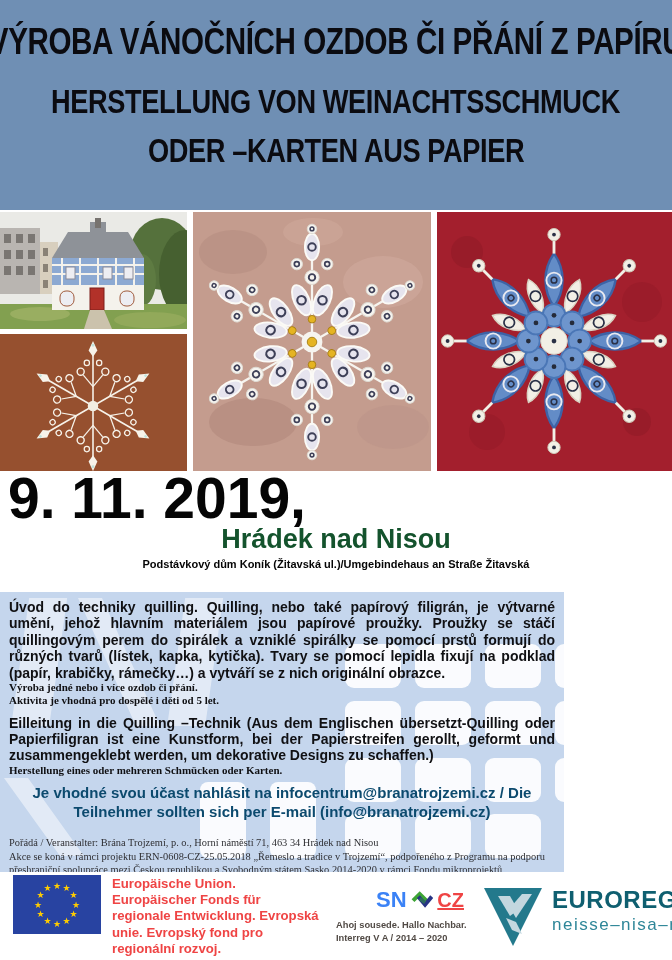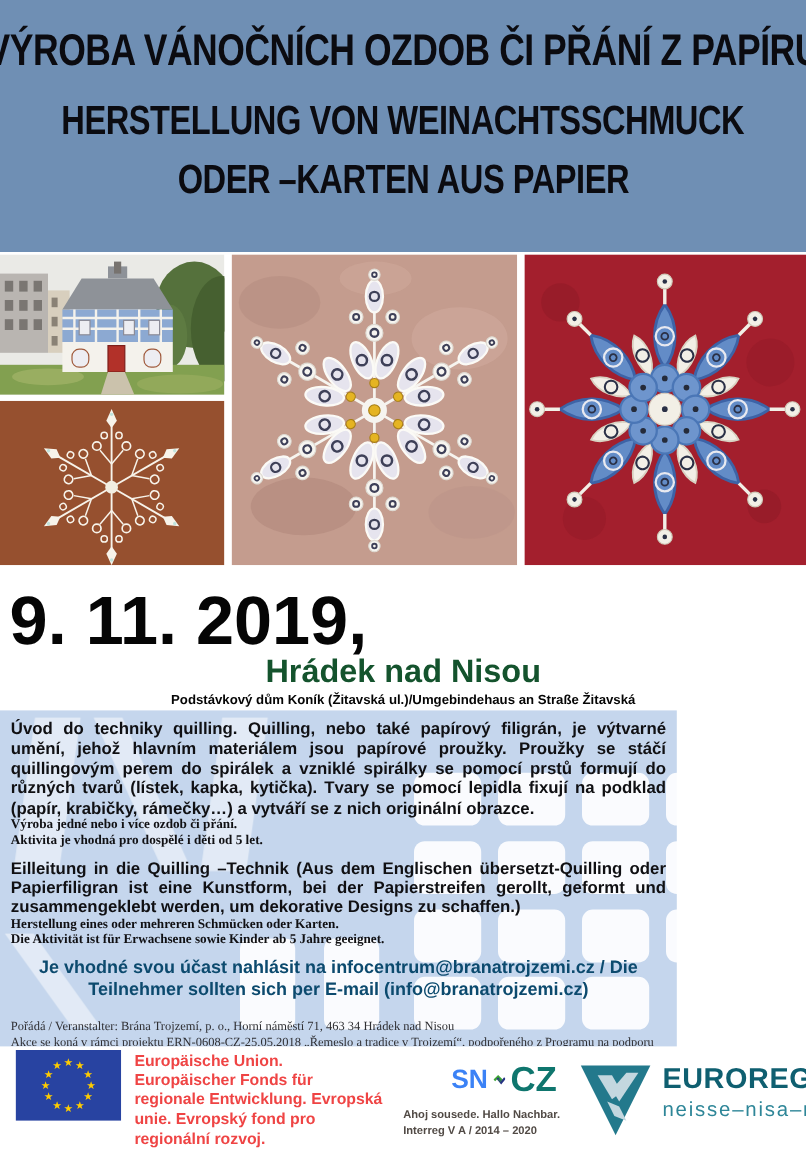--- a/index.html
+++ b/index.html
@@ -15,21 +15,21 @@
               transform:scaleX(.8);transform-origin:center;white-space:nowrap;margin-top:20px;line-height:1.1;}
   .banner .l3{font-size:34px;font-weight:800;color:#0B0B10;letter-spacing:-.5px;
               transform:scaleX(.8);transform-origin:center;white-space:nowrap;margin-top:12px;line-height:1.1;}
 
   
   .photos{display:flex;gap:6px;margin-top:2px;height:259px;}
   .photo-col{display:flex;flex-direction:column;gap:5px;}
   .photos svg{display:block;}
 
   
-  .date-section{height:121px;background:#fff;box-sizing:border-box;padding-top:20px;}
+  .date-section{height:121px;background:#fff;box-sizing:border-box;padding-top:0;}
   .date-row{display:flex;align-items:flex-start;padding:0 4px 0 8px;}
   .big-date{font-size:57px;font-weight:800;color:#050505;line-height:.95;letter-spacing:0;white-space:nowrap;}
   .groups{margin-left:auto;margin-right:4px;margin-top:9px;font-size:19px;font-weight:700;
           color:#050505;line-height:1.5;white-space:nowrap;}
   .city{text-align:center;font-size:27px;font-weight:800;color:#14532d;margin-top:0px;line-height:1.1;}
   .venue{text-align:center;font-size:11px;font-weight:700;color:#050505;margin-top:3px;}
 
   
   .panel{position:relative;width:564px;height:280px;background:#C5D6ED;overflow:hidden;}
   .panel .wm{position:absolute;left:0;top:0;}
@@ -42,21 +42,21 @@
         margin-top:7px;text-align:left;}
   .fine .f1{display:block;}
 
   
   .logos{height:88px;background:#fff;display:flex;align-items:center;padding:0 6px;box-sizing:border-box;}
   .eu-block{display:flex;align-items:flex-start;margin-left:7px;}
   .eu-text{width:208px;font-size:13.2px;font-weight:700;color:#ef4444;line-height:1.22;margin-left:11px;margin-top:1px;}
   .sncz-block{margin-left:16px;width:128px;}
   .sncz-top{display:flex;align-items:center;gap:4px;}
   .sncz-top .sn{color:#3b82f6;font-weight:800;font-size:22px;margin-left:40px;}
-  .sncz-top .cz{color:#0f766e;font-weight:800;font-size:29px;}
+  .sncz-top .cz{color:#ef4444;font-weight:800;font-size:20px;text-decoration:underline;}
   .sncz-sub{font-size:9.3px;font-weight:700;color:#514A45;line-height:1.35;margin-top:6px;white-space:nowrap;}
   .euro-block{display:flex;align-items:flex-start;margin-left:18px;}
   .euro-text{margin-left:8px;margin-top:4px;}
   .euro-title{font-size:24px;font-weight:800;color:#0F5F70;letter-spacing:.5px;line-height:1;}
   .euro-sub{font-size:17px;font-weight:400;color:#2E8698;letter-spacing:1.5px;margin-top:3px;}
 </style>
 </head>
 <body>
 
 <div class="poster">
@@ -277,21 +277,20 @@
         <polygon points="616,4 656,4 700,130 660,130"></polygon>
         <polygon points="598,192 624,192 648,238 670,192 698,192 662,268 636,268"></polygon>
       </g>
     </svg>
     <div class="content">
       <p class="para">Úvod do techniky quilling. Quilling, nebo také papírový filigrán, je výtvarné umění, jehož hlavním materiálem jsou papírové proužky. Proužky se stáčí quillingovým perem do spirálek a vzniklé spirálky se pomocí prstů formují do různých tvarů (lístek, kapka, kytička). Tvary se pomocí lepidla fixují na podklad (papír, krabičky, rámečky…) a vytváří se z nich originální obrazce.</p>
       <p class="pline">Výroba jedné nebo i více ozdob či přání.</p>
       <p class="pline">Aktivita je vhodná pro dospělé i děti od 5 let.</p>
       <p class="para de-gap">Eilleitung in die Quilling –Technik (Aus dem Englischen übersetzt-Quilling oder Papierfiligran ist eine Kunstform, bei der Papierstreifen gerollt, geformt und zusammengeklebt werden, um dekorative Designs zu schaffen.)</p>
       <p class="pline">Herstellung eines oder mehreren Schmücken oder Karten.</p>
-      <p class="pline">Die Aktivität ist für Erwachsene sowie Kinder ab 5 Jahre geeignet.</p>
       <p class="contact">Je vhodné svou účast nahlásit na infocentrum@branatrojzemi.cz / Die Teilnehmer sollten sich per E-mail (info@branatrojzemi.cz)</p>
       <p class="fine"><span class="f1">Pořádá / Veranstalter: Brána Trojzemí, p. o., Horní náměstí 71, 463 34 Hrádek nad Nisou</span><span>Akce se koná v rámci projektu ERN-0608-CZ-25.05.2018 „Řemeslo a tradice v Trojzemí“, podpořeného z Programu na podporu přeshraniční spolupráce mezi Českou republikou a Svobodným státem Sasko 2014-2020 v rámci Fondu mikroprojektů Euroregionu Nisa. / Die Veranstaltung findet im Rahmen des Projektes ERN-0608-CZ-25.05.2018 Handwerk und Traditionen im Dreiländereck statt, welches aus dem Programm zur Förderung der grenzüberschreitenden Zusammenarbeit zwischen der Tschechischen Republik und Freistaat Sachsen 2014-2020 im Rahmen des Kleinprojektefonds der Euroregion Neiße mitfinanziert wird.</span></p>
     </div>
   </div>
 
   <div class="logos">
     <div class="eu-block">
       <svg width="88" height="59" viewBox="0 0 88 59">
         <rect width="88" height="59" fill="#2843A1"></rect>
         <g fill="#FFCC00" font-size="9" text-anchor="middle" font-family="'DejaVu Sans',sans-serif">

